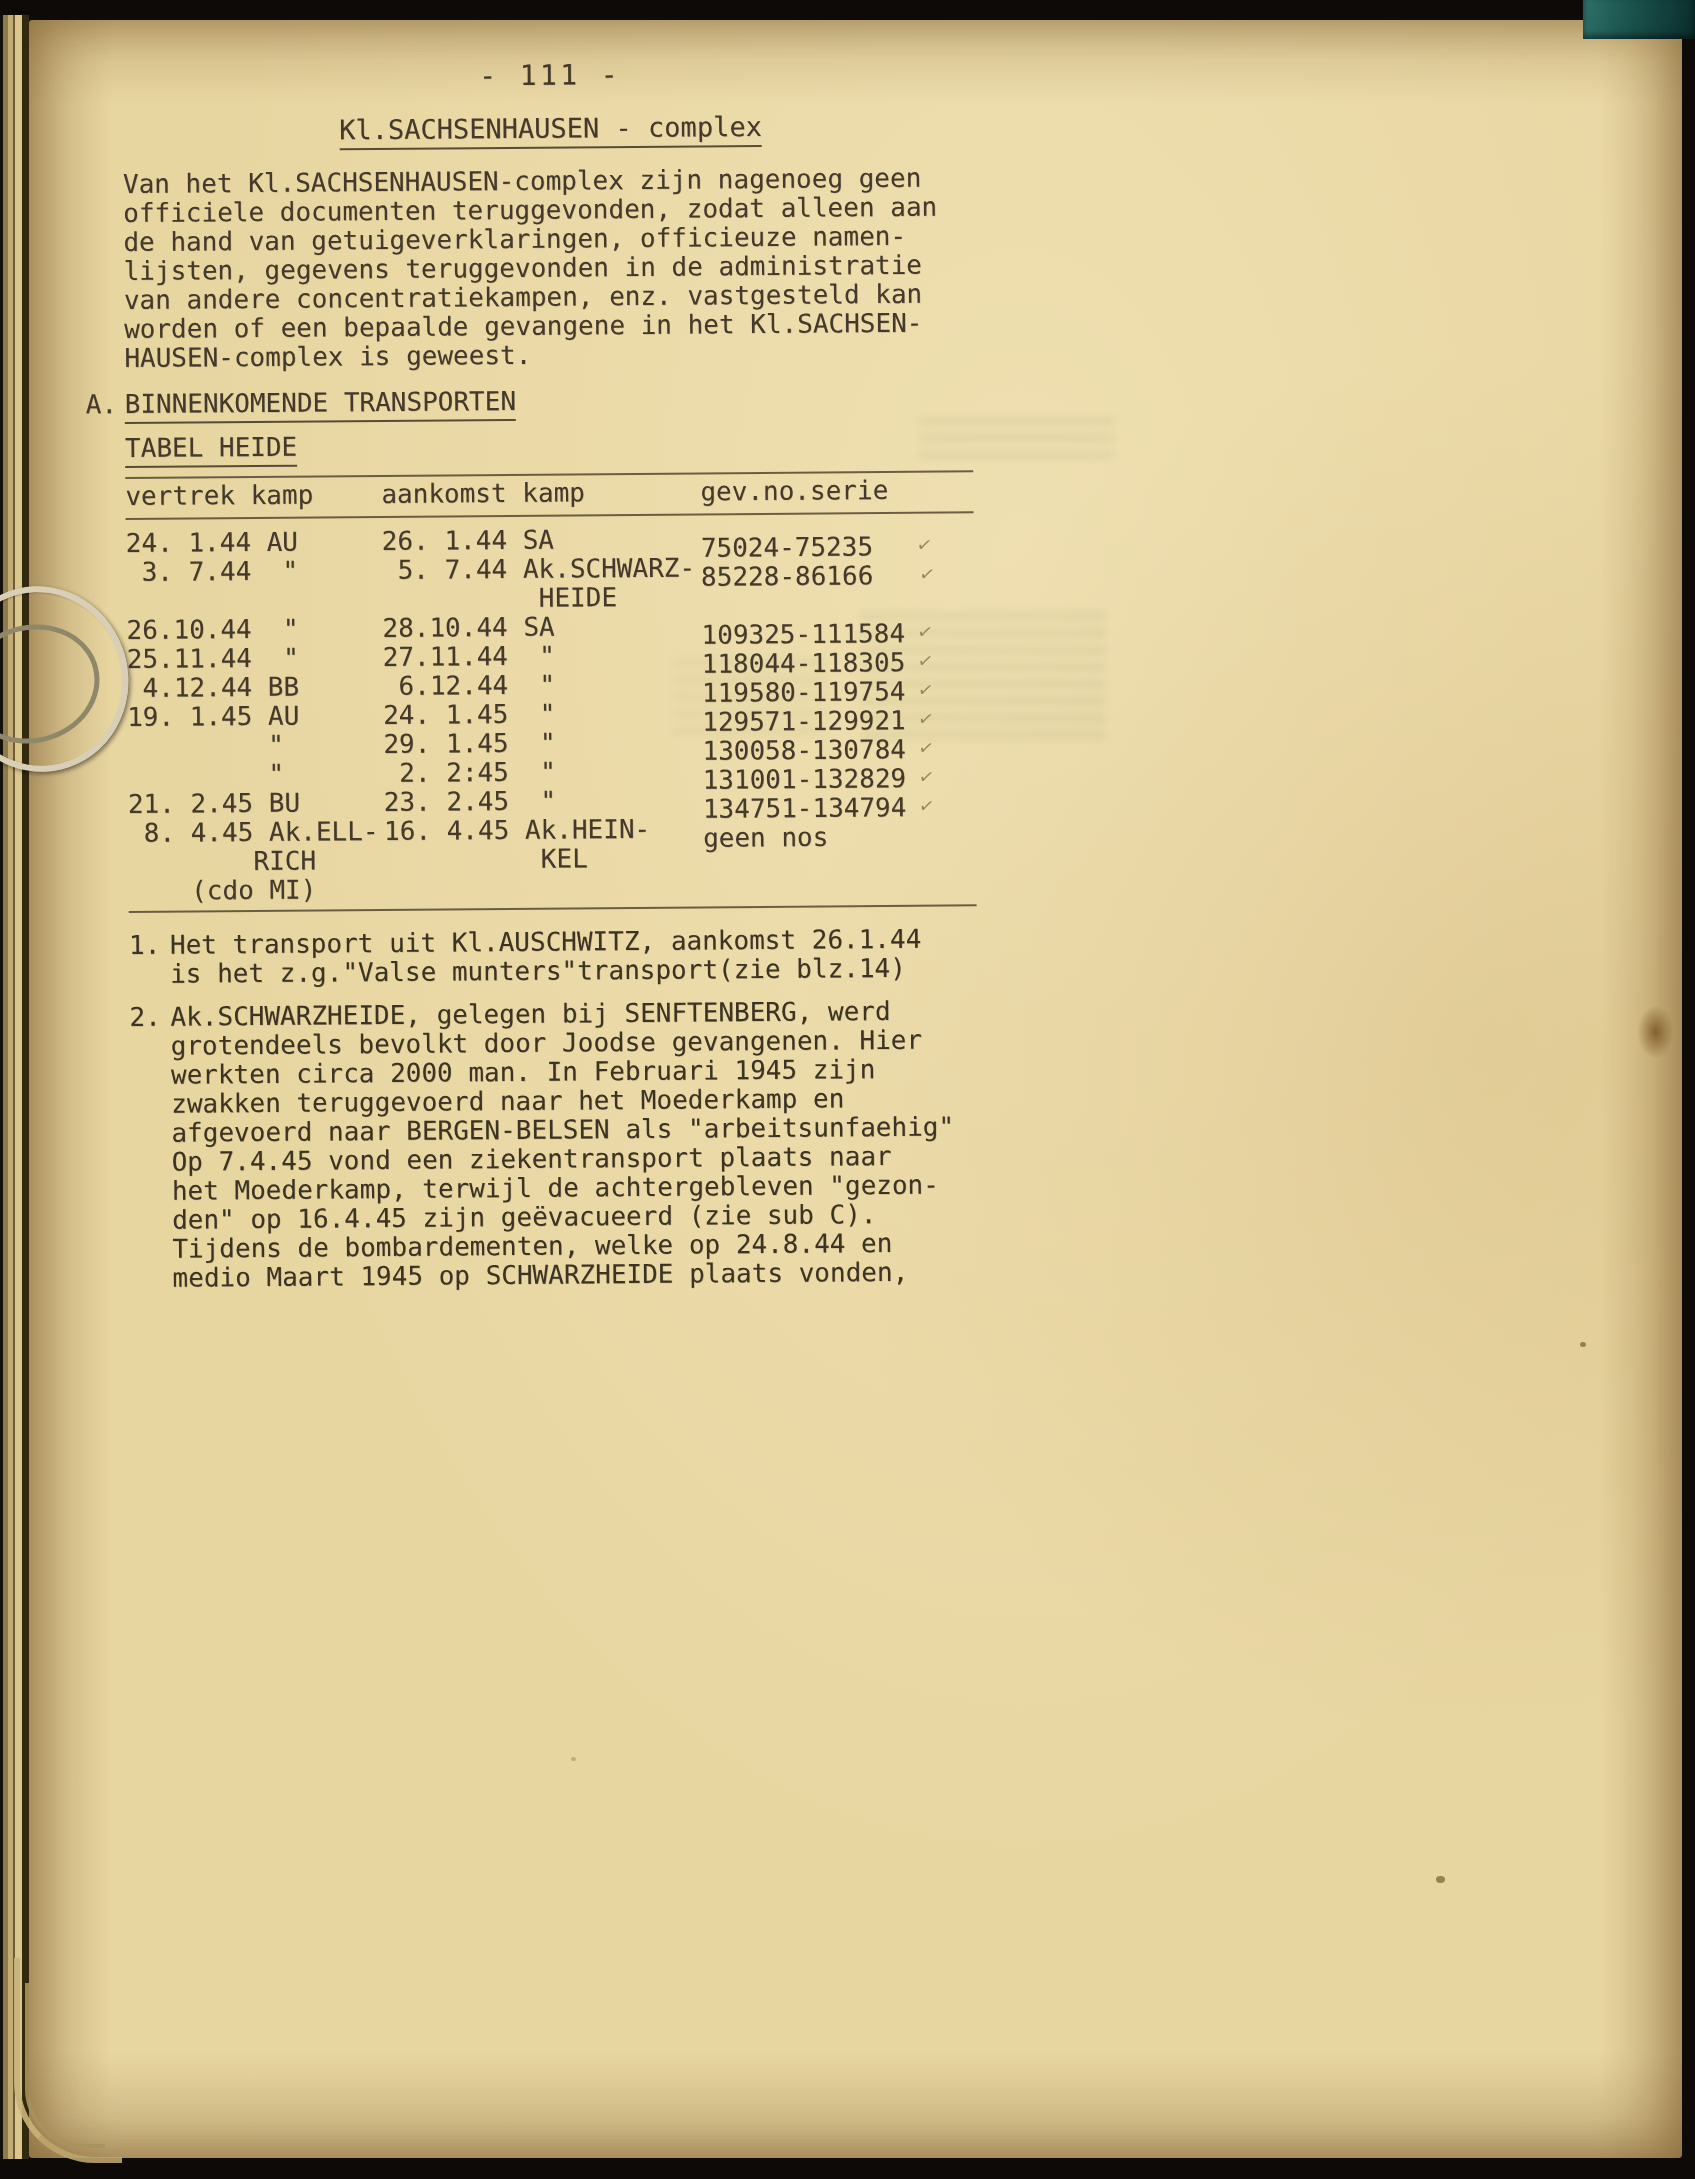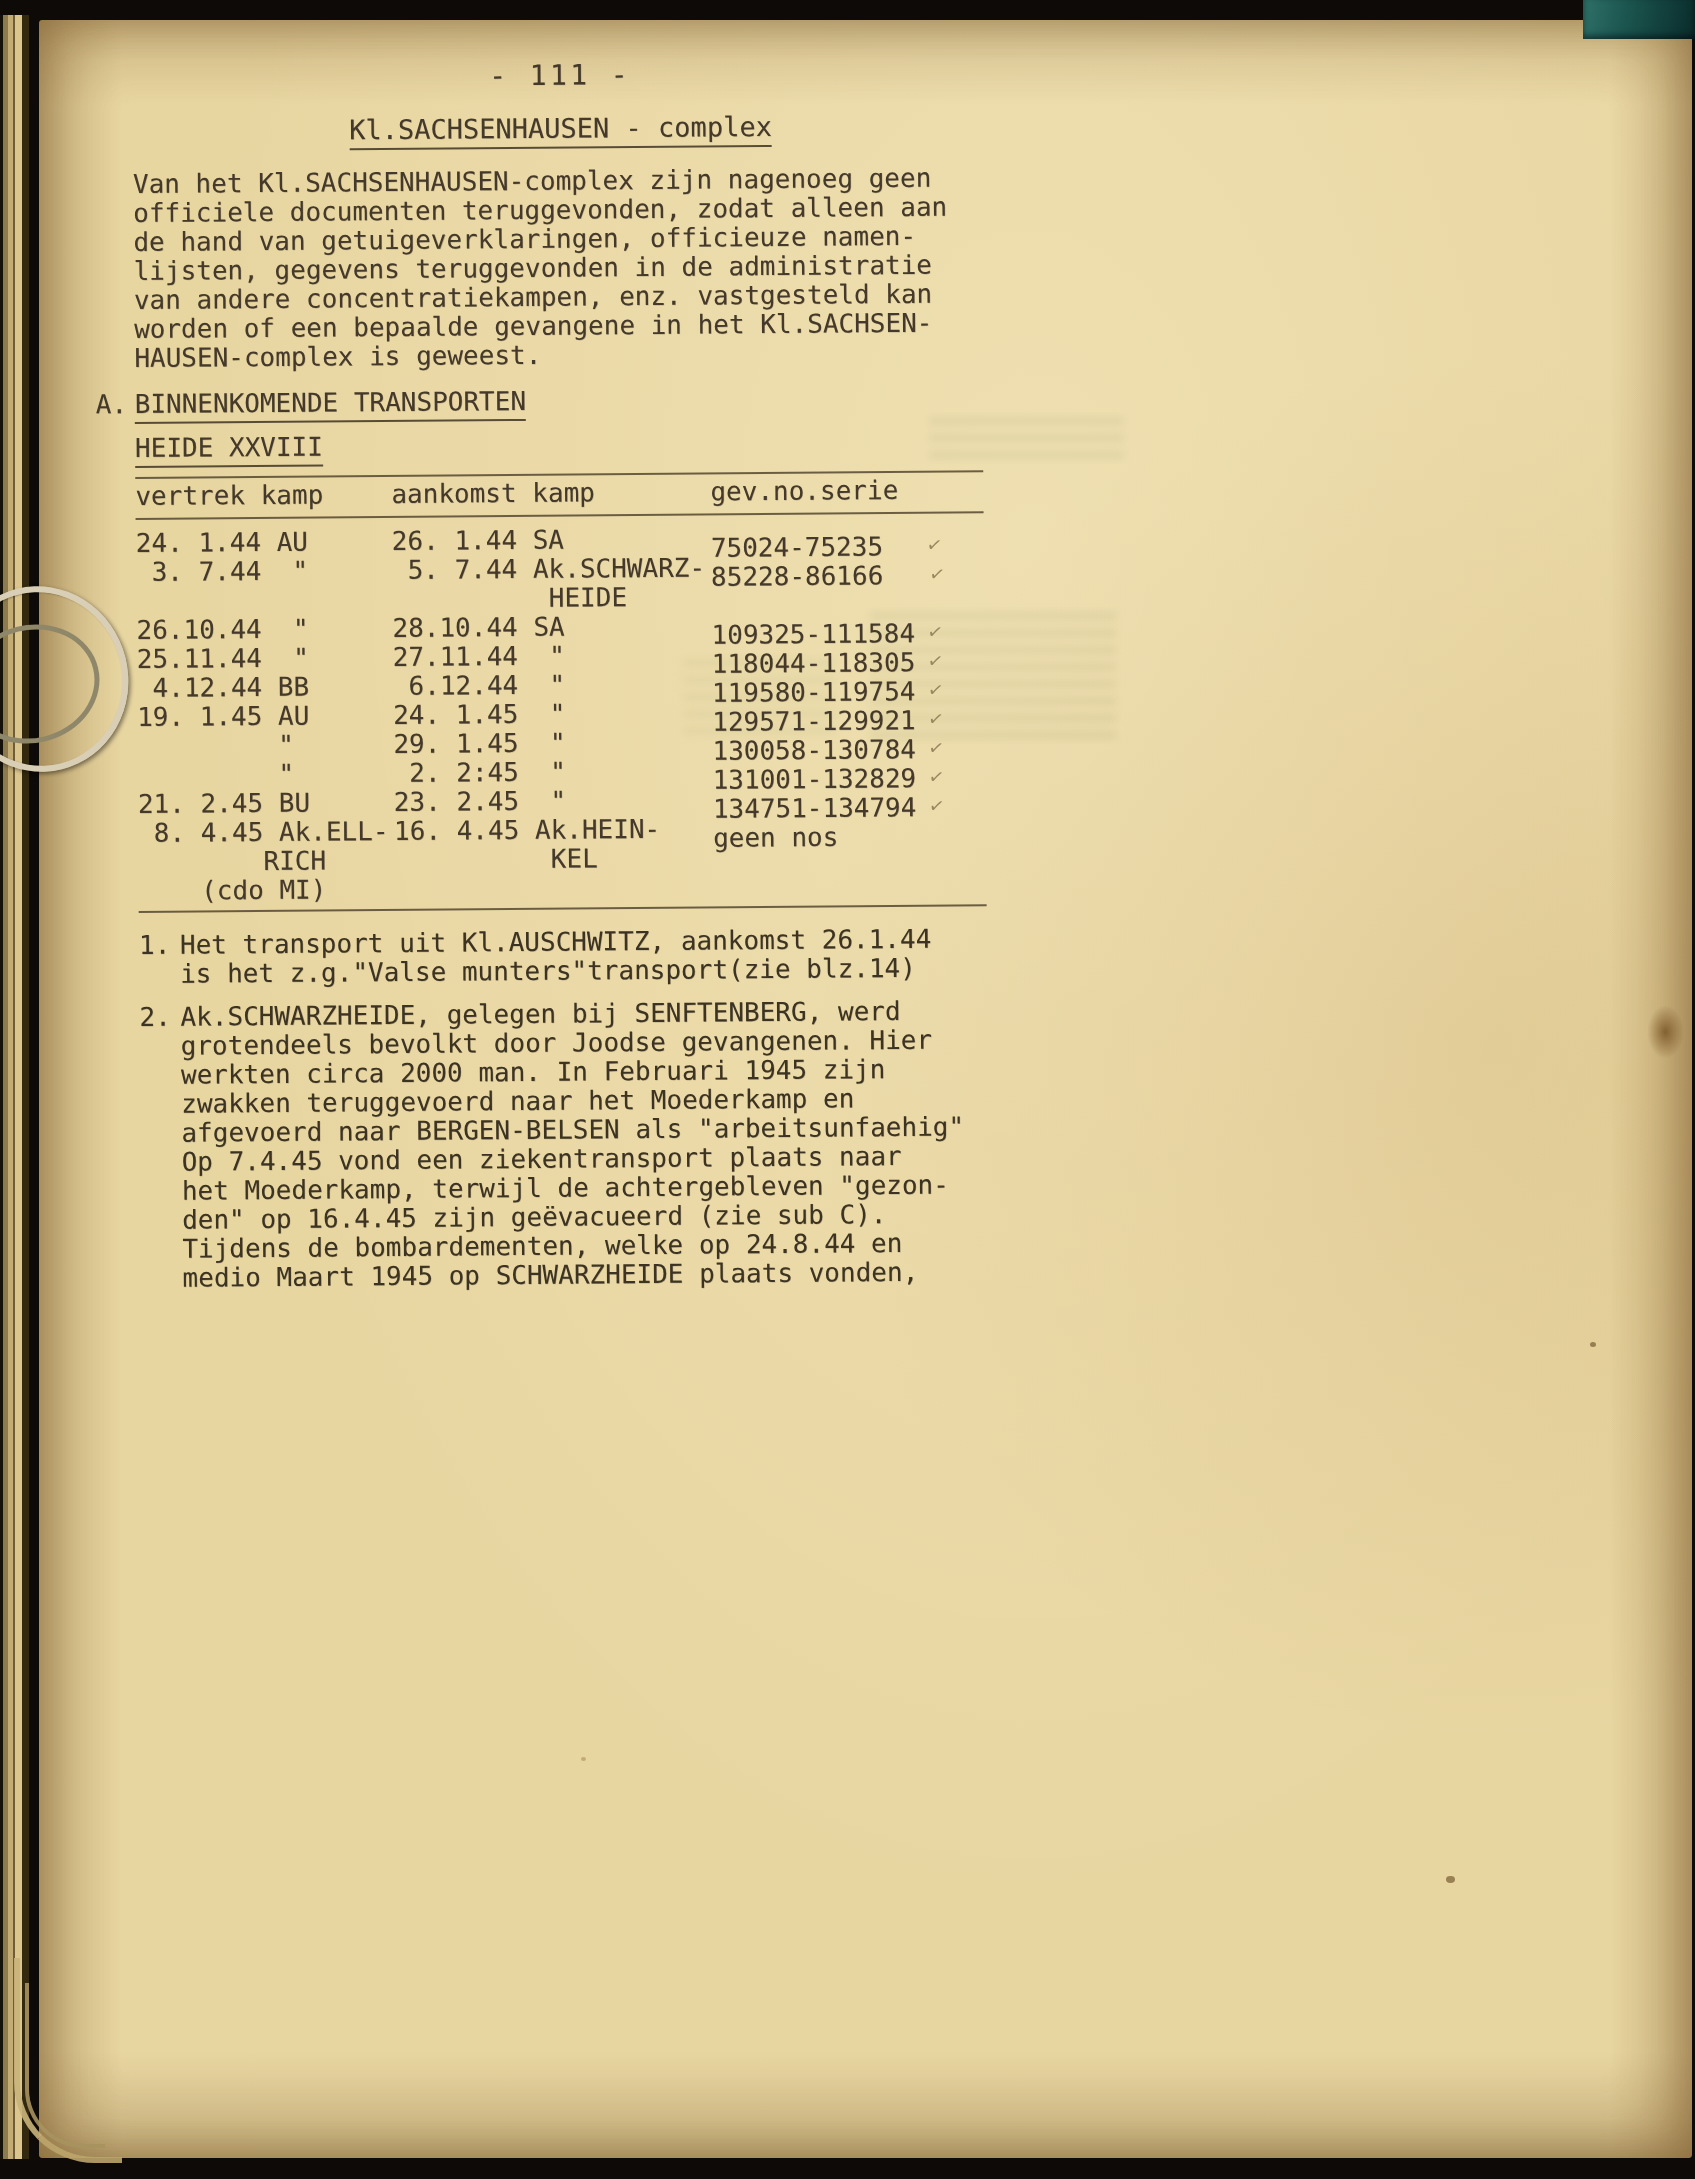--- a/index.html
+++ b/index.html
@@ -38,21 +38,20 @@
       radial-gradient(circle at 88% 48%, rgba(168,120,52,.16), transparent 38%),
       linear-gradient(90deg, rgba(130,92,42,.28), transparent 5%, transparent 95%, rgba(140,100,48,.30)),
       linear-gradient(180deg, rgba(140,100,48,.20), transparent 4%, transparent 95%, rgba(120,85,38,.28)),
       #e8d6a1;
     box-shadow:
       inset 0 0 76px rgba(105,75,32,.32),
       inset 12px 0 36px rgba(110,78,34,.22),
       inset -12px 0 39px rgba(110,78,34,.24);
     border-radius:3.4px;
     z-index:2;
-    margin-left:10px;
   }
 
   
   .bookmark-tab {
     position:absolute; right:0; top:0; width:112px; height:39px;
     background:linear-gradient(100deg,#2e7168 0%,#1b544e 40%,#0a2c2b 100%);
     box-shadow:inset 0 -3.4px 6.8px rgba(0,0,0,.5);
     z-index:4;
   }
 
@@ -143,21 +142,21 @@
 de hand van getuigeverklaringen, officieuze namen-
 lijsten, gegevens teruggevonden in de administratie
 van andere concentratiekampen, enz. vastgesteld kan
 worden of een bepaalde gevangene in het Kl.SACHSEN-
 HAUSEN-complex is geweest.</div>
 
     <div class="section-line">
       <span class="sec-label">A.</span><span class="ul">BINNENKOMENDE TRANSPORTEN</span>
     </div>
 
-    <div class="tabel-line"><span class="ul">HEIDE XXVIII</span></div>
+    <div class="tabel-line"><span class="ul">TABEL HEIDE</span></div>
 
     <hr class="rule mt">
     <div class="trow thead">
       <div class="cell">vertrek kamp</div>
       <div class="cell">aankomst kamp</div>
       <div class="cell">gev.no.serie</div>
       <div class="cell"></div>
     </div>
     <hr class="rule">
 

